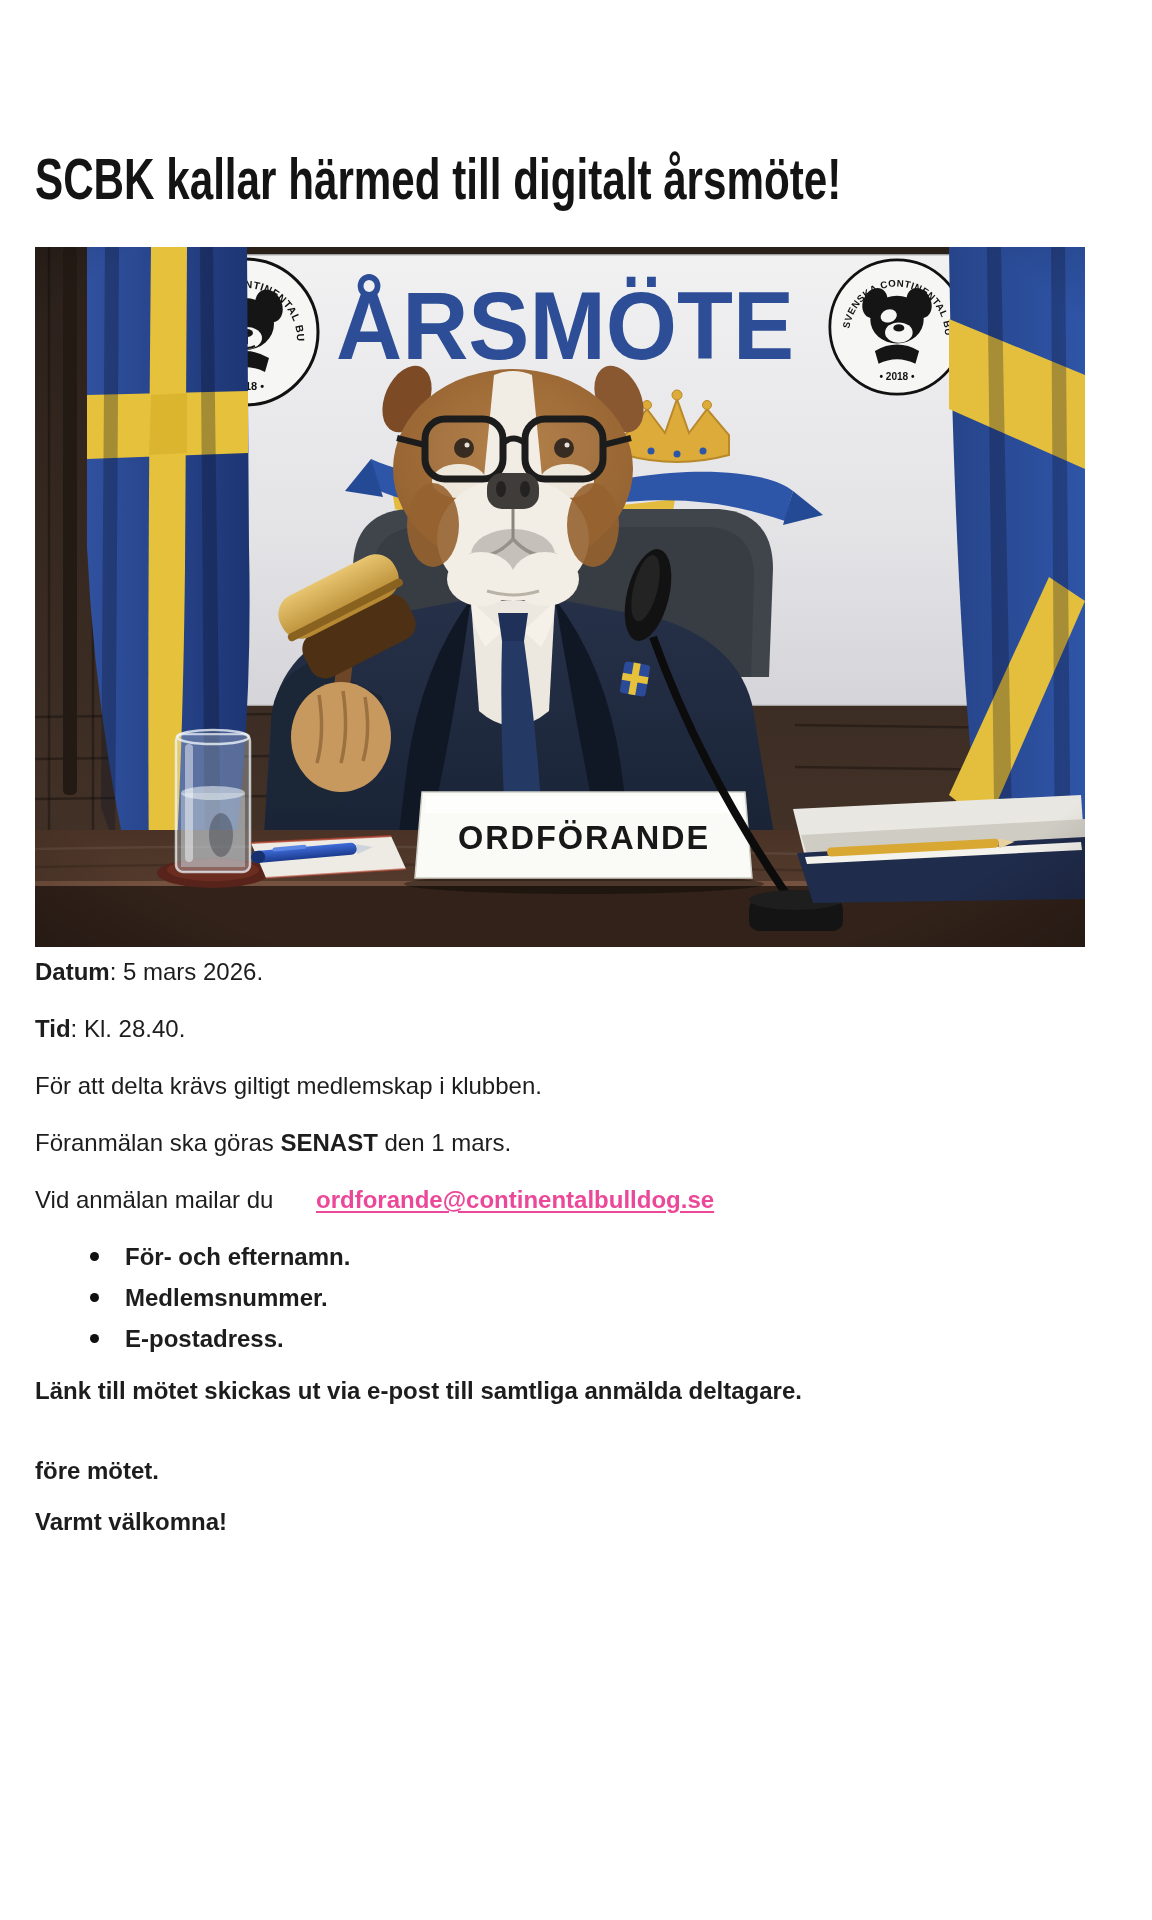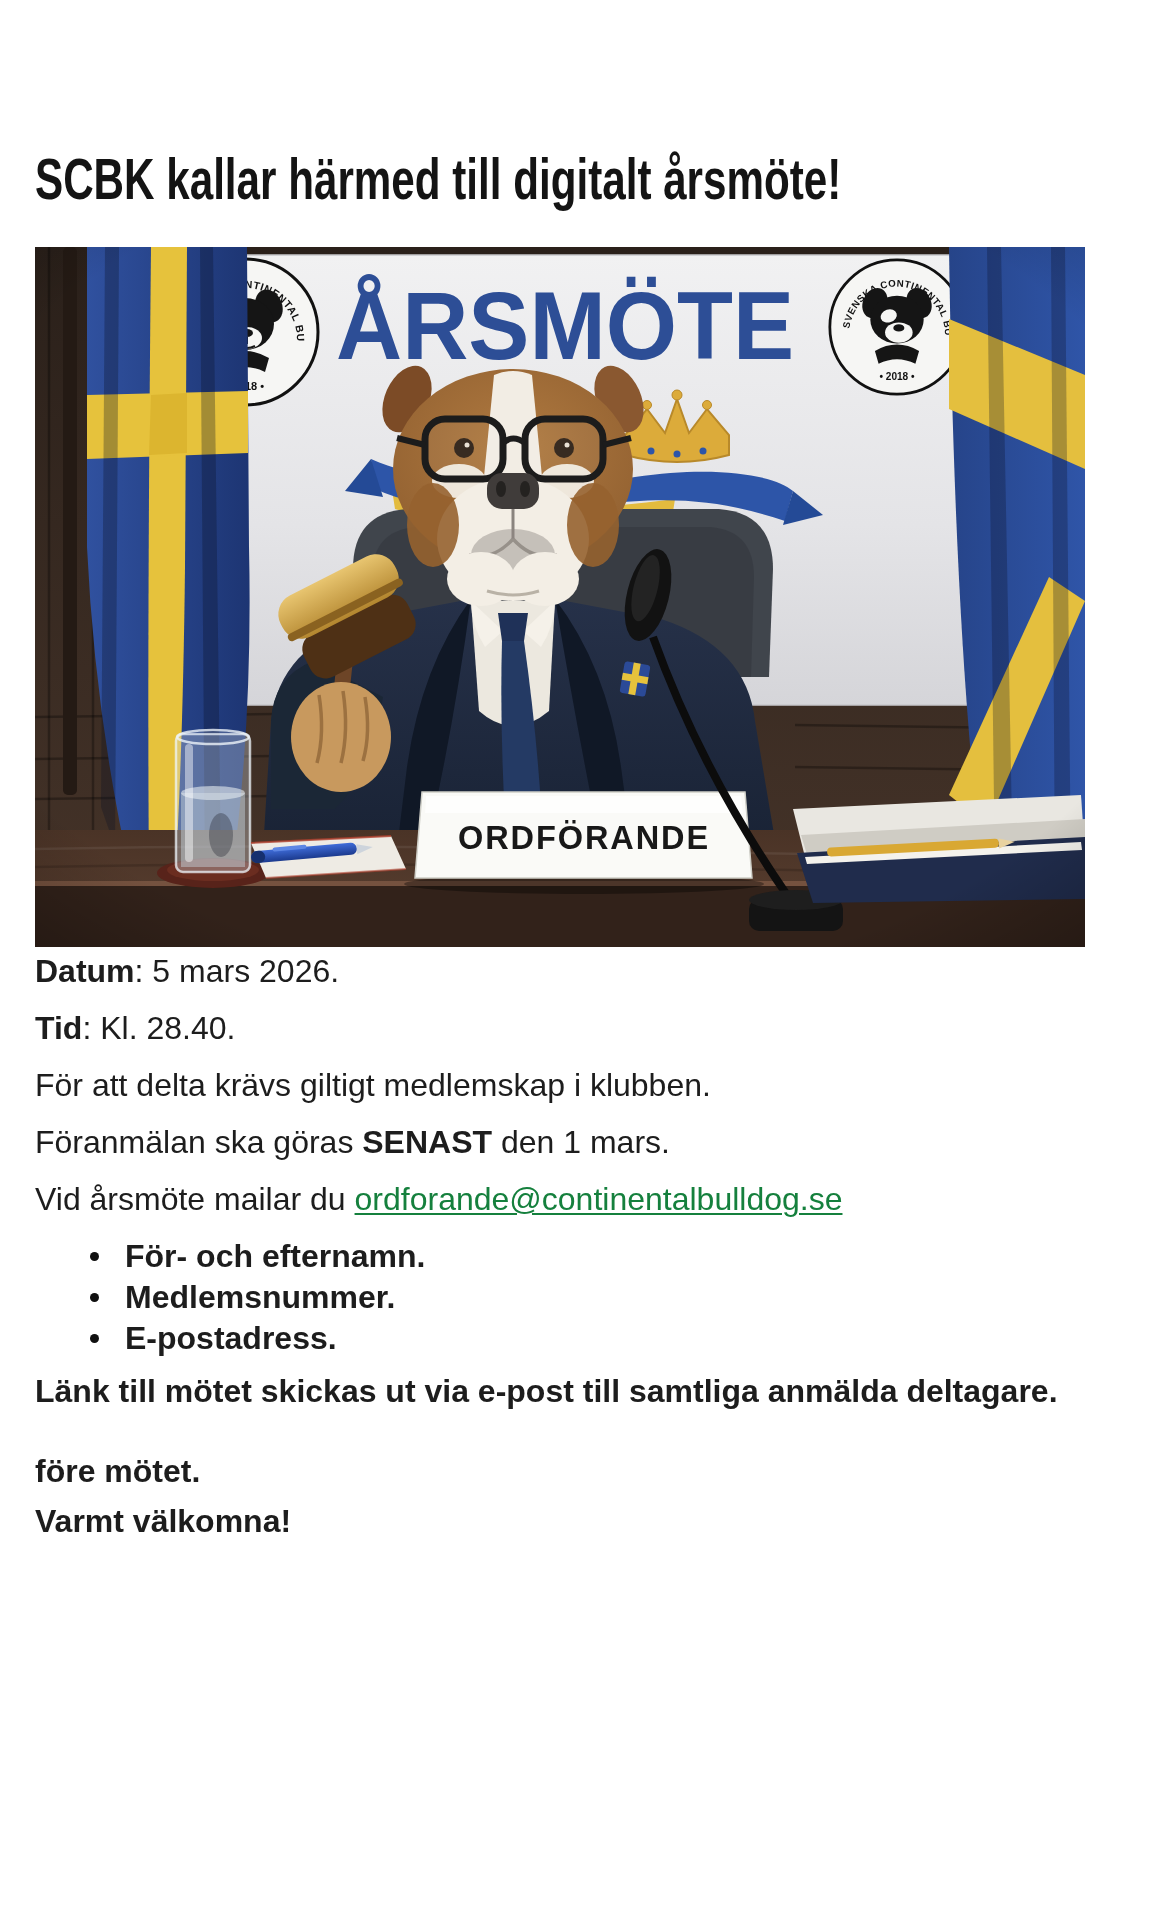--- a/index.html
+++ b/index.html
@@ -19,29 +19,29 @@
     transform: scaleX(0.74); transform-origin: left top;
   }
   .photo {
     position: absolute; left: 35px; top: 247px;
     width: 1050px; height: 700px;
     background: #2b211b; overflow: hidden;
   }
   .photo svg { display: block; width: 100%; height: 100%; }
   .content {
     position: absolute; left: 35px; top: 947px; width: 1070px;
-    font-size: 32px; line-height: 29px; color: #1d1d1d;
+    font-size: 24px; line-height: 29px; color: #1d1d1d;
   }
   .content p { margin: 0 0 28px 0; }
   .content p.first { margin-top: 10px; }
   b { font-weight: 700; }
   .maillink {
-    color: #15803d; font-weight: 400;
+    color: #ec4899; font-weight: 700;
     text-decoration: underline; text-decoration-thickness: 2px;
-    text-underline-offset: 3px; cursor: pointer;
+    text-underline-offset: 3px; cursor: pointer; margin-left: 36px;
   }
   ul.reqs { list-style: none; margin: 0; padding: 0 0 0 55px; }
   ul.reqs li { position: relative; padding-left: 35px; font-weight: 700; margin: 0 0 12px 0; }
   ul.reqs li::before {
     content: ""; position: absolute; left: 0; top: 10px;
     width: 9px; height: 9px; border-radius: 50%; background: #101010;
   }
   p.closing { font-weight: 700; line-height: 40px; margin: 18px 0 0 0; }
   p.valkomna { font-weight: 700; margin: 16px 0 0 0; }
 </style>
@@ -328,21 +328,21 @@
 
     <rect x="0" y="0" width="1050" height="700" fill="url(#vign)"></rect>
   </svg>
 </div>
 
 <div class="content">
   <p class="first"><b>Datum</b><span>: 5 mars 2026.</span></p>
   <p><b>Tid</b><span>: Kl. 28.40.</span></p>
   <p>För att delta krävs giltigt medlemskap i klubben.</p>
   <p><span>Föranmälan ska göras </span><b>SENAST</b><span> den 1 mars.</span></p>
-  <p><span>Vid årsmöte mailar du </span><a class="maillink">ordforande@continentalbulldog.se</a></p>
+  <p><span>Vid anmälan mailar du </span><a class="maillink">ordforande@continentalbulldog.se</a></p>
 
   <ul class="reqs">
     <li>För- och efternamn.</li>
     <li>Medlemsnummer.</li>
     <li>E-postadress.</li>
   </ul>
 
   <p class="closing"><span>Länk till mötet skickas ut via e-post till samtliga anmälda deltagare.</span><br><br><span>före mötet.</span></p>
 
   <p class="valkomna">Varmt välkomna!</p>

